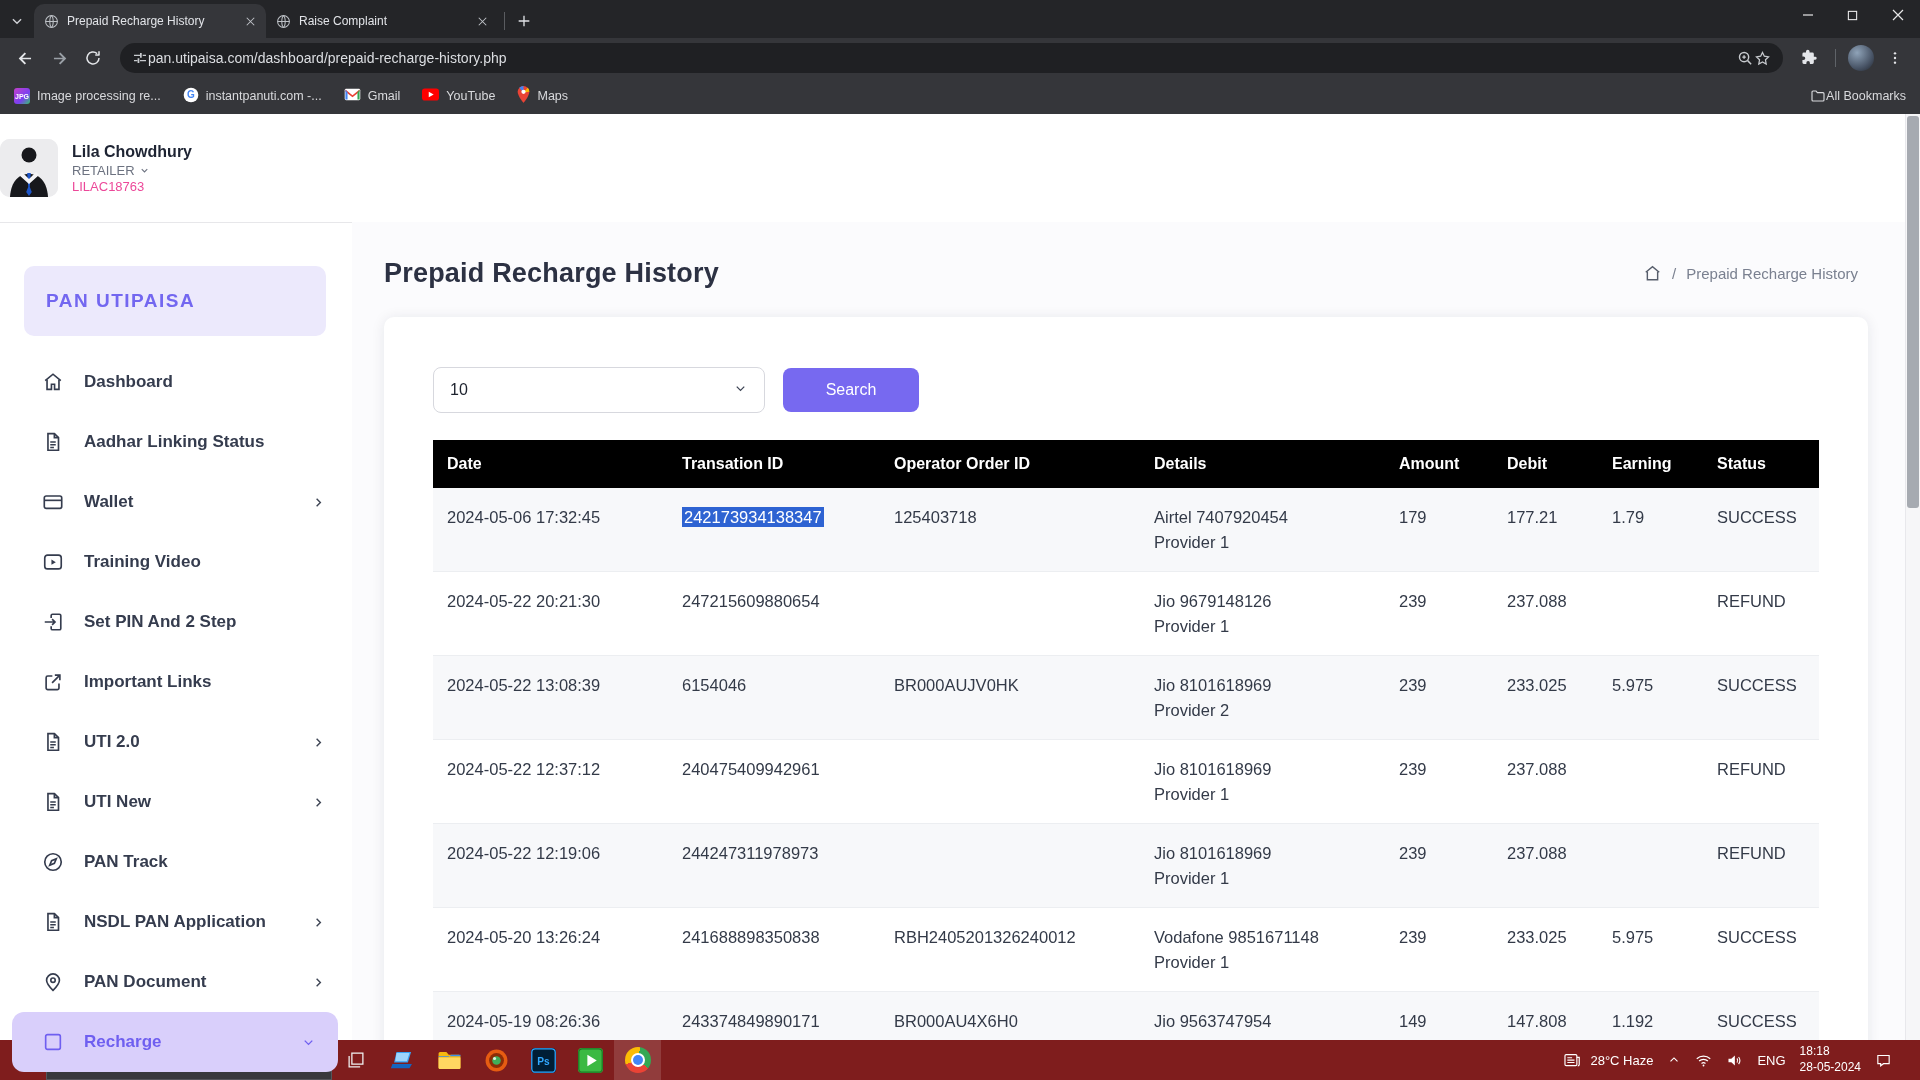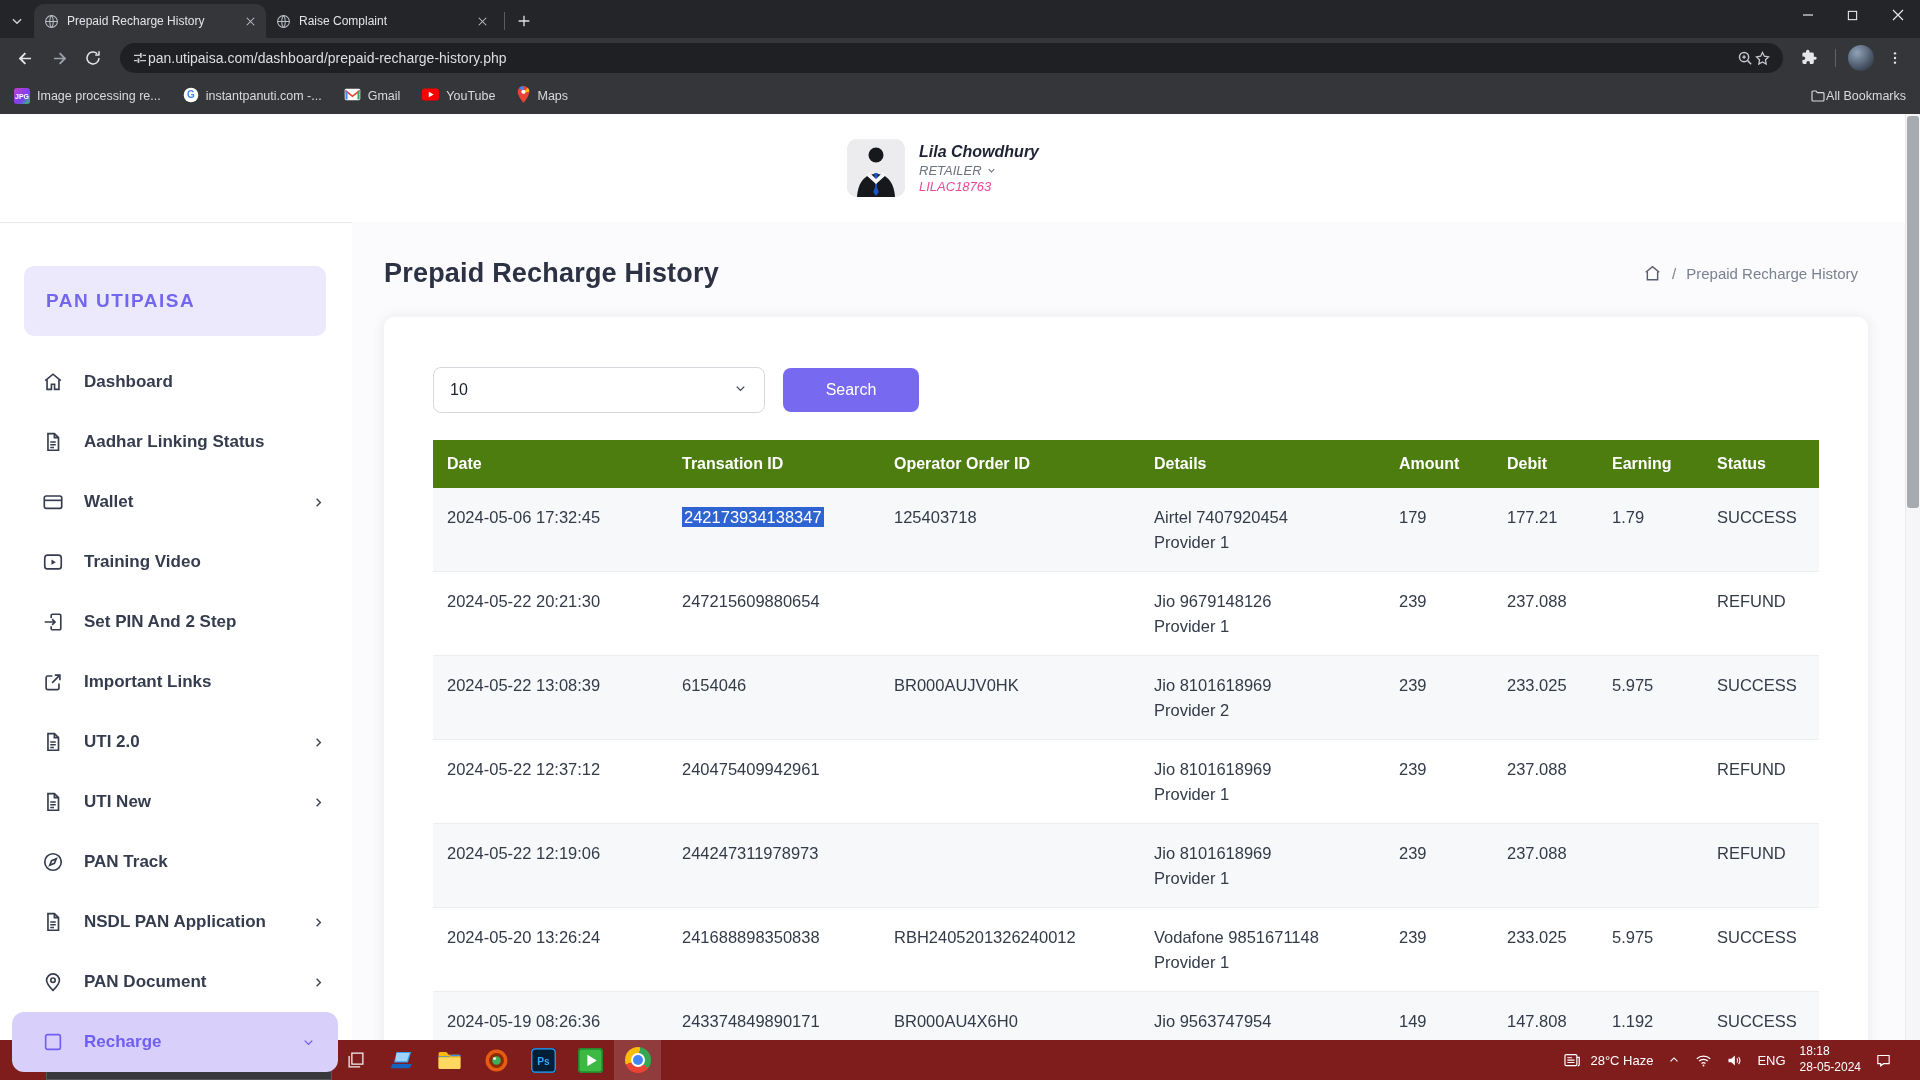--- a/index.html
+++ b/index.html
@@ -29,21 +29,21 @@
     background:radial-gradient(circle at 35% 30%, #8fa3b8, #4a5668 60%, #20242c); }
 
   .bookmarksbar { height:36px; background:#35363a; display:flex; align-items:center; padding:0 14px; gap:22px; }
   .bm-item { display:flex; align-items:center; gap:7px; font-size:12.5px; color:#d9dadd; }
   .bm-jpg { width:16px; height:16px; border-radius:3px; font-size:7px; font-weight:bold; color:#fff;
     background:linear-gradient(135deg,#c341c9,#7b3ff2 60%,#35c46a); display:flex; align-items:center; justify-content:center; }
   .bm-right { margin-left:auto; display:flex; align-items:center; gap:0; font-size:12.5px; color:#d9dadd; }
 
   
   .page { position:relative; height:926px; background:#fff; }
-  .header-band { height:108px; display:flex; align-items:center; justify-content:center; padding-right:34px; background:#fff;font-style:italic; }
+  .header-band { height:108px; display:flex; align-items:center; justify-content:flex-start; padding-right:34px; background:#fff; }
   .user-block { display:flex; align-items:center; gap:14px; }
   .u-avatar { width:58px; height:58px; border-radius:10px; background:#ececee; overflow:hidden; }
   .u-name { font-size:16px; font-weight:bold; color:#1e2433; }
   .u-sub { font-size:13px; color:#6c7280; margin-top:2px; display:flex; align-items:center; gap:4px; }
   .u-id { font-size:13px; color:#ec4899; margin-top:1px; }
 
   .body-row { display:flex; height:818px; }
   .sidebar { width:352px; background:#fff; border-top:1px solid #e7e7ea; flex-shrink:0; }
   .brand-box { margin:43px 26px 0 24px; height:70px; background:#ece9fc; border-radius:10px;
     display:flex; align-items:center; padding-left:22px; }
@@ -63,21 +63,21 @@
   .breadcrumb { display:flex; align-items:center; gap:10px; font-size:15px; color:#7a8090; }
   .card { margin:28px 52px 0 32px; background:#fff; border-radius:10px;
     box-shadow:0 1px 14px rgba(25,30,60,0.09); padding:50px 49px 0 49px; height:740px; }
   .controls-row { display:flex; align-items:center; }
   .page-size { width:332px; height:46px; border:1px solid #d7d8de; border-radius:8px; background:#fff;
     display:flex; align-items:center; padding:0 16px; font-size:16px; color:#1d222e; position:relative; }
   .page-size .chev { margin-left:auto; }
   .search-btn { margin-left:18px; width:136px; height:44px; background:#7769f0; color:#fff; border:none;
     border-radius:8px; font-size:16px; font-family:inherit; }
   .tablewrap { margin-top:27px; }
-  .thead { display:flex; background:#4d7c0f; height:48px; align-items:center; }
+  .thead { display:flex; background:#000000; height:48px; align-items:center; }
   .th { color:#fff; font-size:16px; font-weight:bold; padding-left:14px; }
   .trow { display:flex; height:84px; border-bottom:1px solid #eceef1; }
   .trow:nth-child(odd) { background:#f7f8fa; }
   .trow:nth-child(even) { background:#ffffff; }
   .td { padding:20px 6px 0 14px; font-size:16.5px; color:#333a48; }
   .c-date{width:235px} .c-txn{width:212px} .c-op{width:260px} .c-details{width:245px}
   .c-amt{width:108px} .c-debit{width:105px} .c-earn{width:105px} .c-status{width:115px}
   .d2 { margin-top:6px; }
   .txn-sel { background:#2e63d2; color:#fff; padding:1px 2px; }
 

